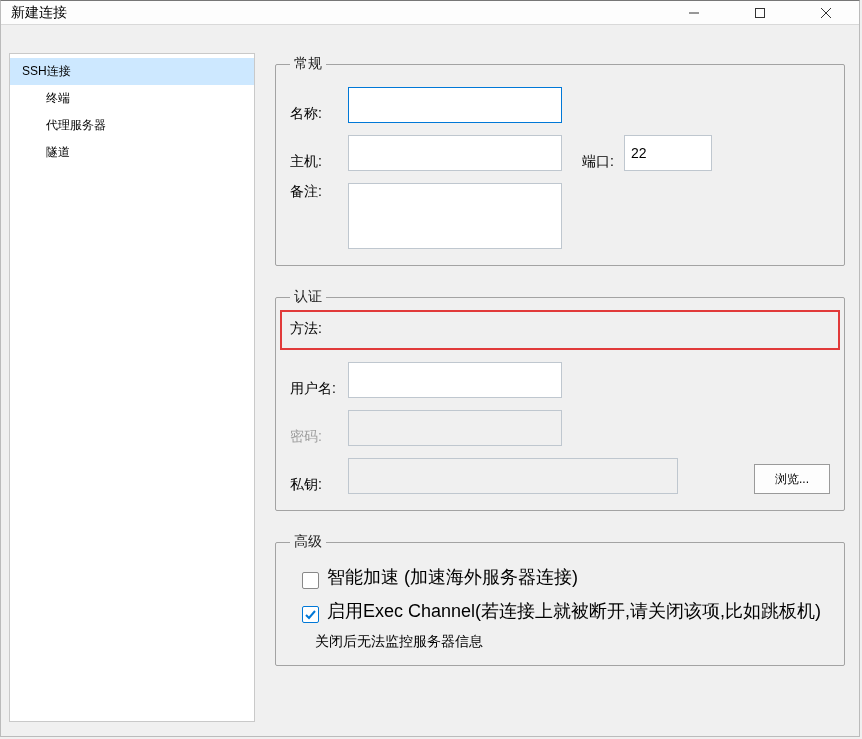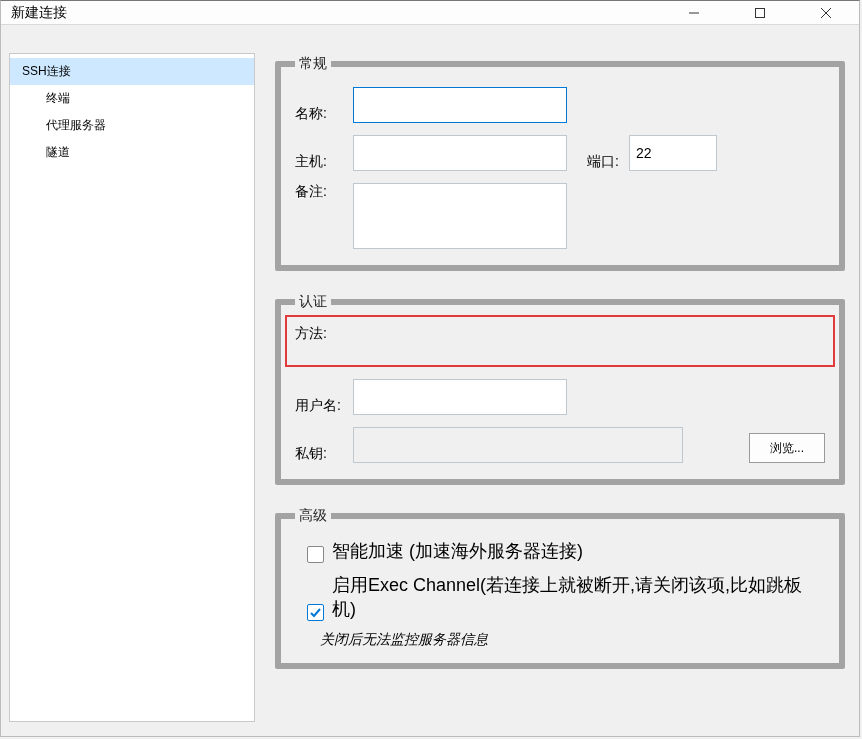--- a/index.html
+++ b/index.html
@@ -69,21 +69,21 @@
   .side-item.selected {
     background: #cde8ff;
   }
   
   .main {
     flex: 1;
     padding: 16px 14px 14px 14px;
     overflow-y: auto;
   }
   fieldset {
-    border: 6px solid #a3a3a3;
+    border: 1px solid #a3a3a3;
     border-radius: 2px;
     margin: 0 0 22px 0;
     padding: 14px 14px 14px 14px;
   }
   legend {
     padding: 0 4px;
     font-size: 14px;
     color: #222;
   }
   .row {
@@ -163,21 +163,20 @@
     justify-content: center;
     box-sizing: border-box;
   }
   .chkbox.checked {
     border-color: #0078d7;
   }
   .chkbox svg { display: block; }
   .note {
     margin-left: 25px;
     font-size: 14px;
-    font-style: italic;
   }
 </style>
 </head>
 <body>
 
 <div class="dialog">
   <div class="titlebar">
     <span>新建连接</span>
     <div class="ctrls">
       <div class="ctrl-btn">
@@ -224,28 +223,32 @@
         <div class="row" style="align-items:flex-start;">
           <span class="label">备注:</span>
           <textarea class="textarea w214" style=""></textarea>
         </div>
       </fieldset>
 
       <fieldset>
         <legend>认证</legend>
 
         <div class="highlight-box">
-          <div class="row" style="margin-bottom:12px;">
+          <div class="row" style="margin-bottom:0;">
             <span class="label">方法:</span>
           </div>
         </div>
 
         <div class="row">
           <span class="label">用户名:</span>
           <input type="text" class="field w214" value="" style="">
+        </div>
+        <div class="row">
+          <span class="label disabled">密码:</span>
+          <div class="ro-field w214"></div>
         </div>
         <div class="row">
           <span class="label">私钥:</span>
           <div class="ro-field w330"></div>
           <div style="flex:1"></div>
           <button class="btn"><span>浏览...</span></button>
         </div>
       </fieldset>
 
       <fieldset>

